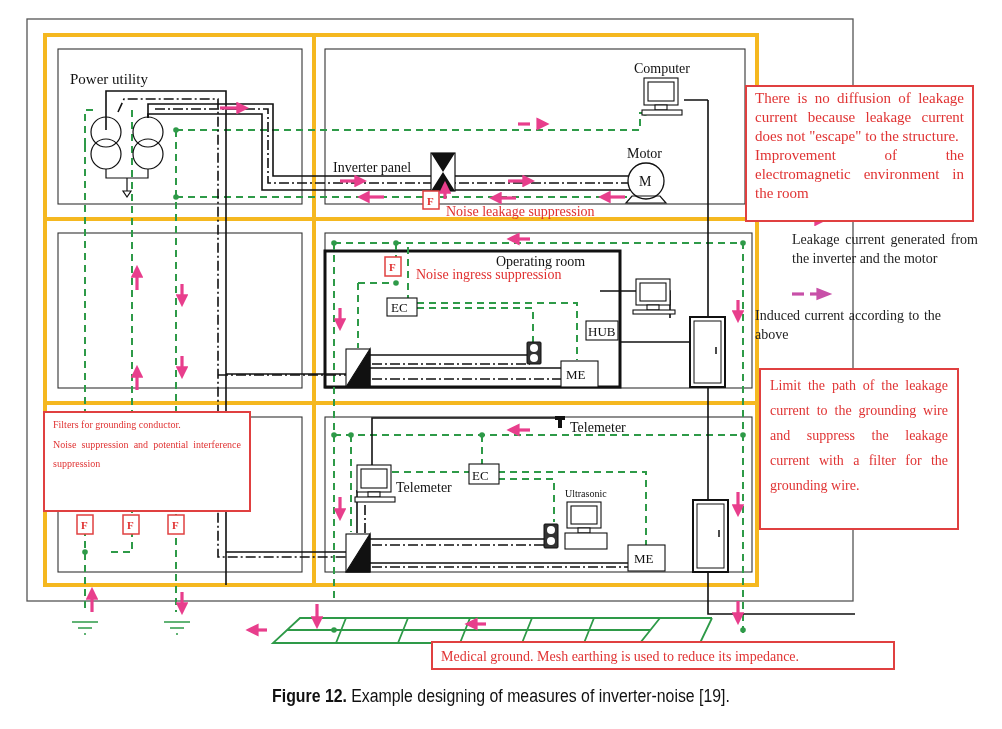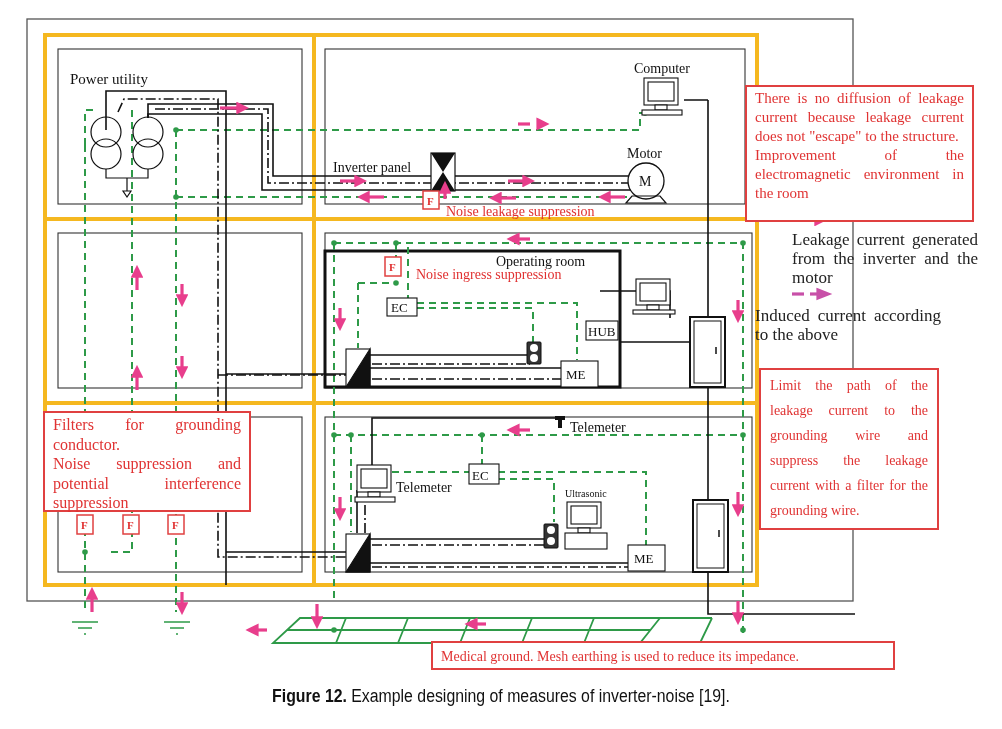--- a/index.html
+++ b/index.html
@@ -5,21 +5,21 @@
   html, body { margin:0; padding:0; background:#ffffff; }
   body { width:1002px; height:729px; position:relative; overflow:hidden; font-family:"Liberation Serif", serif; }
   #diagram { position:absolute; left:0; top:0; }
   .lbl { font-family:"Liberation Serif", serif; fill:#111; }
   .red { fill:#e03030; }
   .note {
     position:absolute; border:2px solid #e04040; background:#fff;
     color:#e03333; font-family:"Liberation Serif", serif; text-align:justify;
     text-align-last:left; box-sizing:border-box; padding:2px 8px;
   }
-  .legend-text { position:absolute; font-family:"Liberation Serif", serif; color:#222; font-size:17px; line-height:19px; text-align:justify; text-align-last:left; }
+  .legend-text { position:absolute; font-family:"Liberation Serif", serif; color:#222; font-size:14px; line-height:19px; text-align:justify; text-align-last:left; }
   .caption { position:absolute; left:0; width:1002px; top:686px; text-align:center; font-family:"Liberation Sans", sans-serif; font-size:18px; color:#111; transform:scaleX(0.88); }
   .caption b { font-weight:bold; }
 </style>
 </head>
 <body>
 
 <svg id="diagram" width="1002" height="680" viewBox="0 0 1002 680" xmlns="http://www.w3.org/2000/svg">
   <defs>
     <marker id="ah" viewBox="0 0 10 10" refX="6" refY="5" markerWidth="4" markerHeight="4" orient="auto-start-reverse">
       <path d="M0,0 L10,5 L0,10 z" fill="#e83e8c"></path>
@@ -274,26 +274,26 @@
     <text class="lbl red" x="127" y="529">F</text>
     <text class="lbl red" x="172" y="529">F</text>
   </g>
 </svg>
 
 <div class="note" style="left:745px; top:61px; width:229px; height:137px; font-size:15px; line-height:19px;margin-top:24px;">
   <div>There is no diffusion of leakage current because leakage current does not "escape" to the structure.</div>
   <div>Improvement of the electromagnetic environment in the room</div>
 </div>
 
-<div class="note" style="left:43px; top:411px; width:208px; height:101px; font-size:16px; line-height:19.5px;">
+<div class="note" style="left:43px; top:411px; width:208px; height:101px; font-size:10px; line-height:19.5px;">
   <div>Filters for grounding conductor.</div>
   <div>Noise suppression and potential interference suppression</div>
 </div>
 
-<div class="note" style="left:759px; top:368px; width:180px; height:162px; font-size:14px; line-height:25px; padding:3px 9px;">
+<div class="note" style="left:759px; top:368px; width:200px; height:162px; font-size:14px; line-height:25px; padding:3px 9px;">
   <div>Limit the path of the leakage current to the grounding wire and suppress the leakage current with a filter for the grounding wire.</div>
 </div>
 
 <div class="note" style="left:431px; top:641px; width:464px; height:29px; font-size:14px; line-height:24px; text-align:right;">
   <div>Medical ground. Mesh earthing is used to reduce its impedance.</div>
 </div>
 
 <div class="legend-text" style="left:792px; top:230px; width:186px;">Leakage current generated from the inverter and the motor</div>
 <div class="legend-text" style="left:755px; top:306px; width:186px;">Induced current according to the above</div>
 

